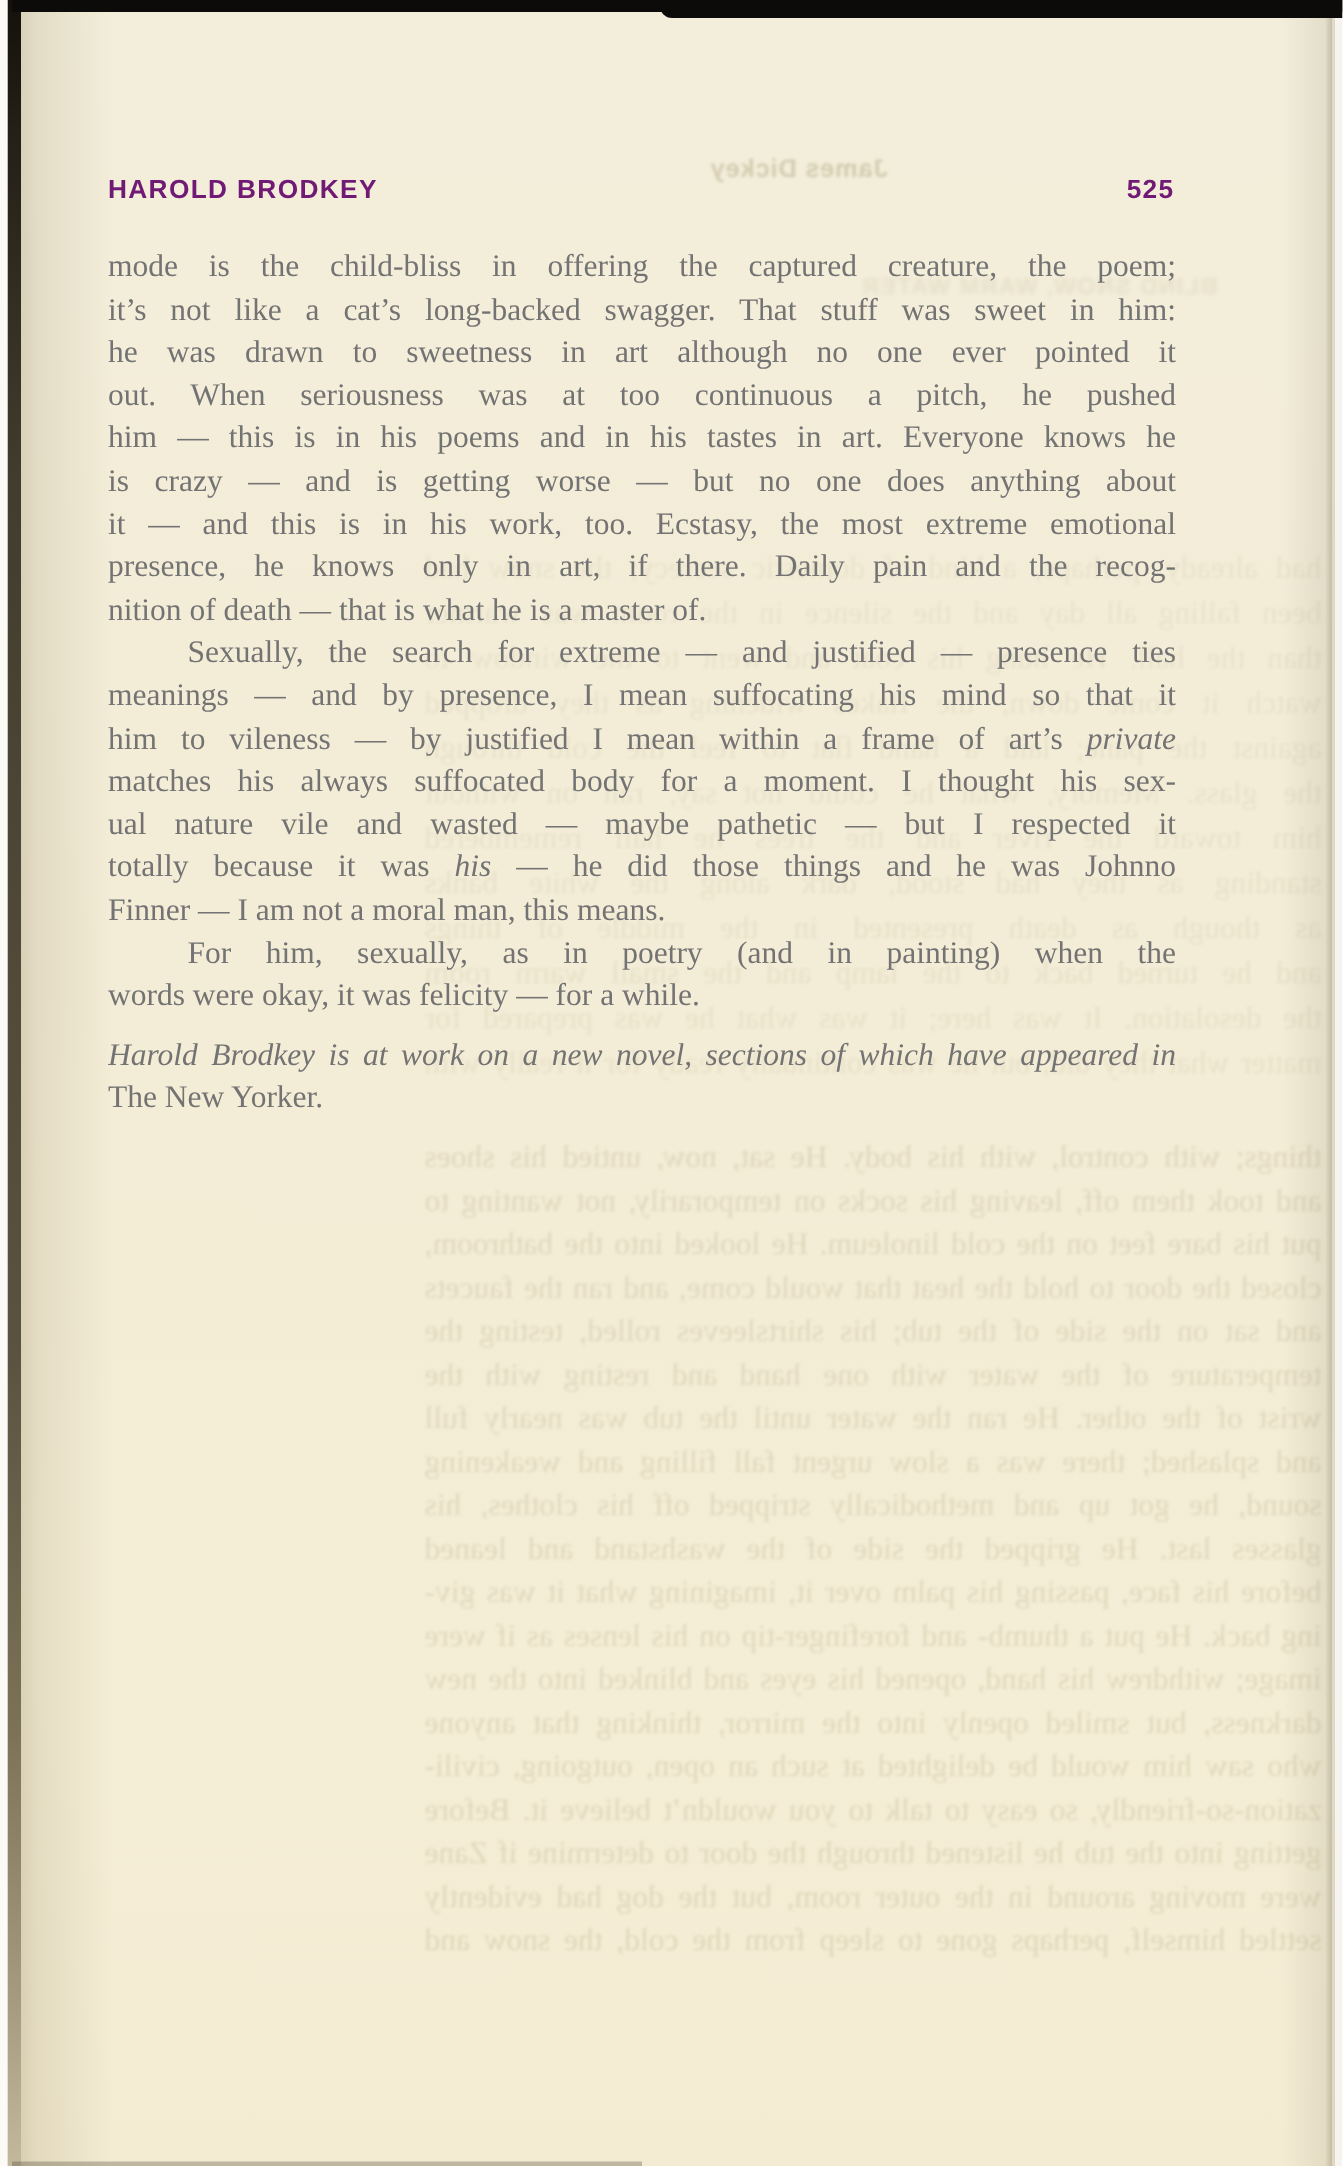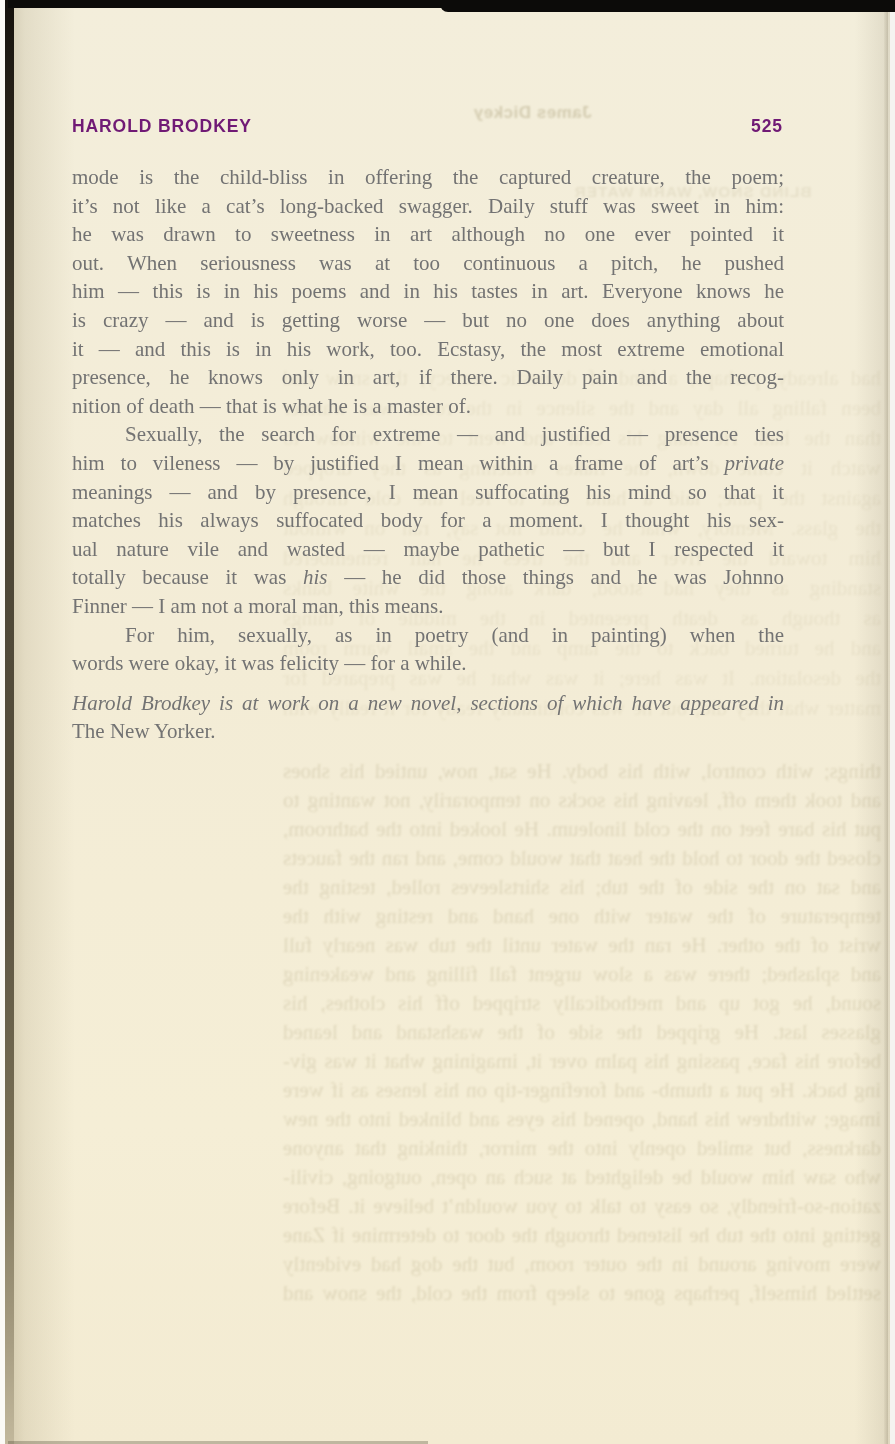--- a/index.html
+++ b/index.html
@@ -113,33 +113,33 @@
   </div>
 
 <div class="header">
   <span>HAROLD BRODKEY</span>
   <span>525</span>
 </div>
 
 <div class="body-text" id="body-text">
     <div>
       <div class="line"><span>mode is the child-bliss in offering the captured creature, the poem;</span></div>
-      <div class="line"><span>it’s not like a cat’s long-backed swagger. Daily stuff was sweet in him:</span></div>
+      <div class="line"><span>it’s not like a cat’s long-backed swagger. That stuff was sweet in him:</span></div>
       <div class="line"><span>he was drawn to sweetness in art although no one ever pointed it</span></div>
       <div class="line"><span>out. When seriousness was at too continuous a pitch, he pushed</span></div>
       <div class="line"><span>him — this is in his poems and in his tastes in art. Everyone knows he</span></div>
       <div class="line"><span>is crazy — and is getting worse — but no one does anything about</span></div>
       <div class="line"><span>it — and this is in his work, too. Ecstasy, the most extreme emotional</span></div>
       <div class="line"><span>presence, he knows only in art, if there. Daily pain and the recog-</span></div>
       <div class="line last"><span>nition of death — that is what he is a master of.</span></div>
     </div>
     <div>
       <div class="line indent"><span>Sexually, the search for extreme — and justified — presence ties</span></div>
+      <div class="line"><span>meanings — and by presence, I mean suffocating his mind so that it</span></div>
       <div class="line"><span>him to vileness — by justified I mean within a frame of art’s </span><span class="it">private</span></div>
-      <div class="line"><span>meanings — and by presence, I mean suffocating his mind so that it</span></div>
       <div class="line"><span>matches his always suffocated body for a moment. I thought his sex-</span></div>
       <div class="line"><span>ual nature vile and wasted — maybe pathetic — but I respected it</span></div>
       <div class="line"><span>totally because it was </span><span class="it">his</span><span> — he did those things and he was Johnno</span></div>
       <div class="line last"><span>Finner — I am not a moral man, this means.</span></div>
     </div>
     <div>
       <div class="line indent"><span>For him, sexually, as in poetry (and in painting) when the</span></div>
       <div class="line last"><span>words were okay, it was felicity — for a while.</span></div>
     </div>
     <div class="bio">

